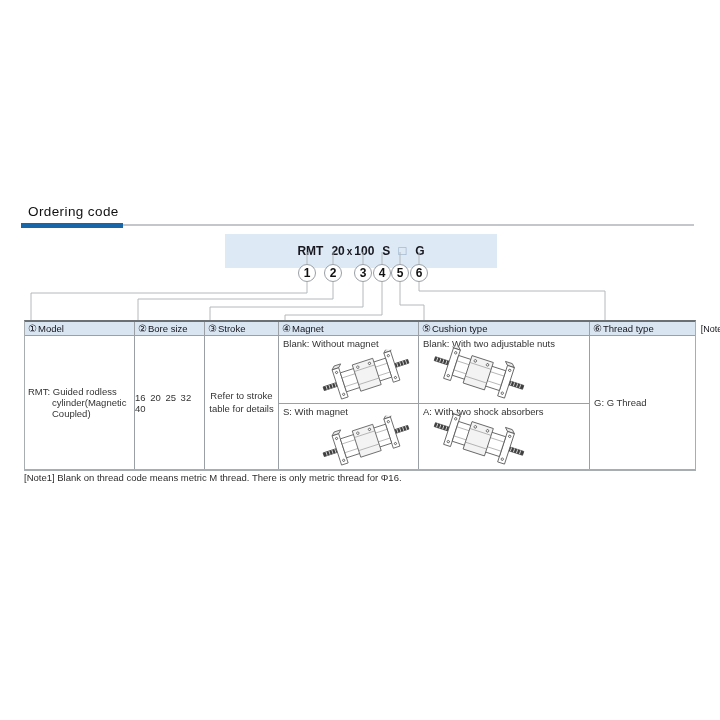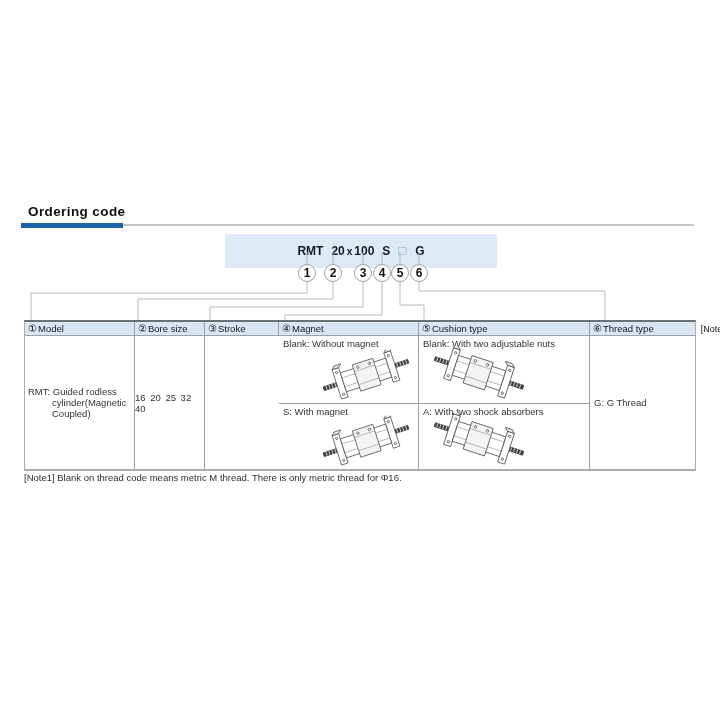--- a/index.html
+++ b/index.html
@@ -8,21 +8,21 @@
     position:relative;
     background:#ffffff;
     font-family:"Liberation Sans", sans-serif;
     color:#333;
     overflow:hidden;
   }
 
   
   .title-block { position:absolute; left:21px; top:204px; width:673px; }
   .title-block h1 {
-    font-size:13.5px; font-weight:bold; color:#101010;
+    font-size:13.5px; font-weight:normal; color:#101010;
     letter-spacing:.4px; padding-left:7px;
   }
   .rule { position:relative; height:5px; margin-top:4px; }
   .rule-blue { position:absolute; left:0; top:0; width:102px; height:5px; background:#1866a8; }
   .rule-gray { position:absolute; left:102px; right:0; top:1px; height:2px; background:#c3c7cb; }
 
   
   .code-band {
     position:absolute; left:225px; top:234px; width:272px; height:34px;
     background:#dde9f4; display:flex; align-items:center; justify-content:center;
@@ -201,20 +201,24 @@
   <div class="cell cell-model">
     <div class="model-l1">RMT: Guided rodless</div>
     <div class="model-l2">cylinder(Magnetic</div>
     <div class="model-l3">Coupled)</div>
   </div>
 
   <div class="cell cell-bore">
     <span>16 20 25 32 40</span>
   </div>
 
+  <div class="cell cell-stroke">
+    <div>Refer to stroke</div>
+    <div>table for details</div>
+  </div>
 
   <div class="cell cell-mag-b split-top">
     <div class="cell-label">Blank: Without magnet</div>
     <svg class="cyl-art mag-art" viewBox="0 0 120 66">
         <use href="#cyl"></use>
       </svg>
   </div>
 
   <div class="cell cell-mag-s">
     <div class="cell-label">S: With magnet</div>

